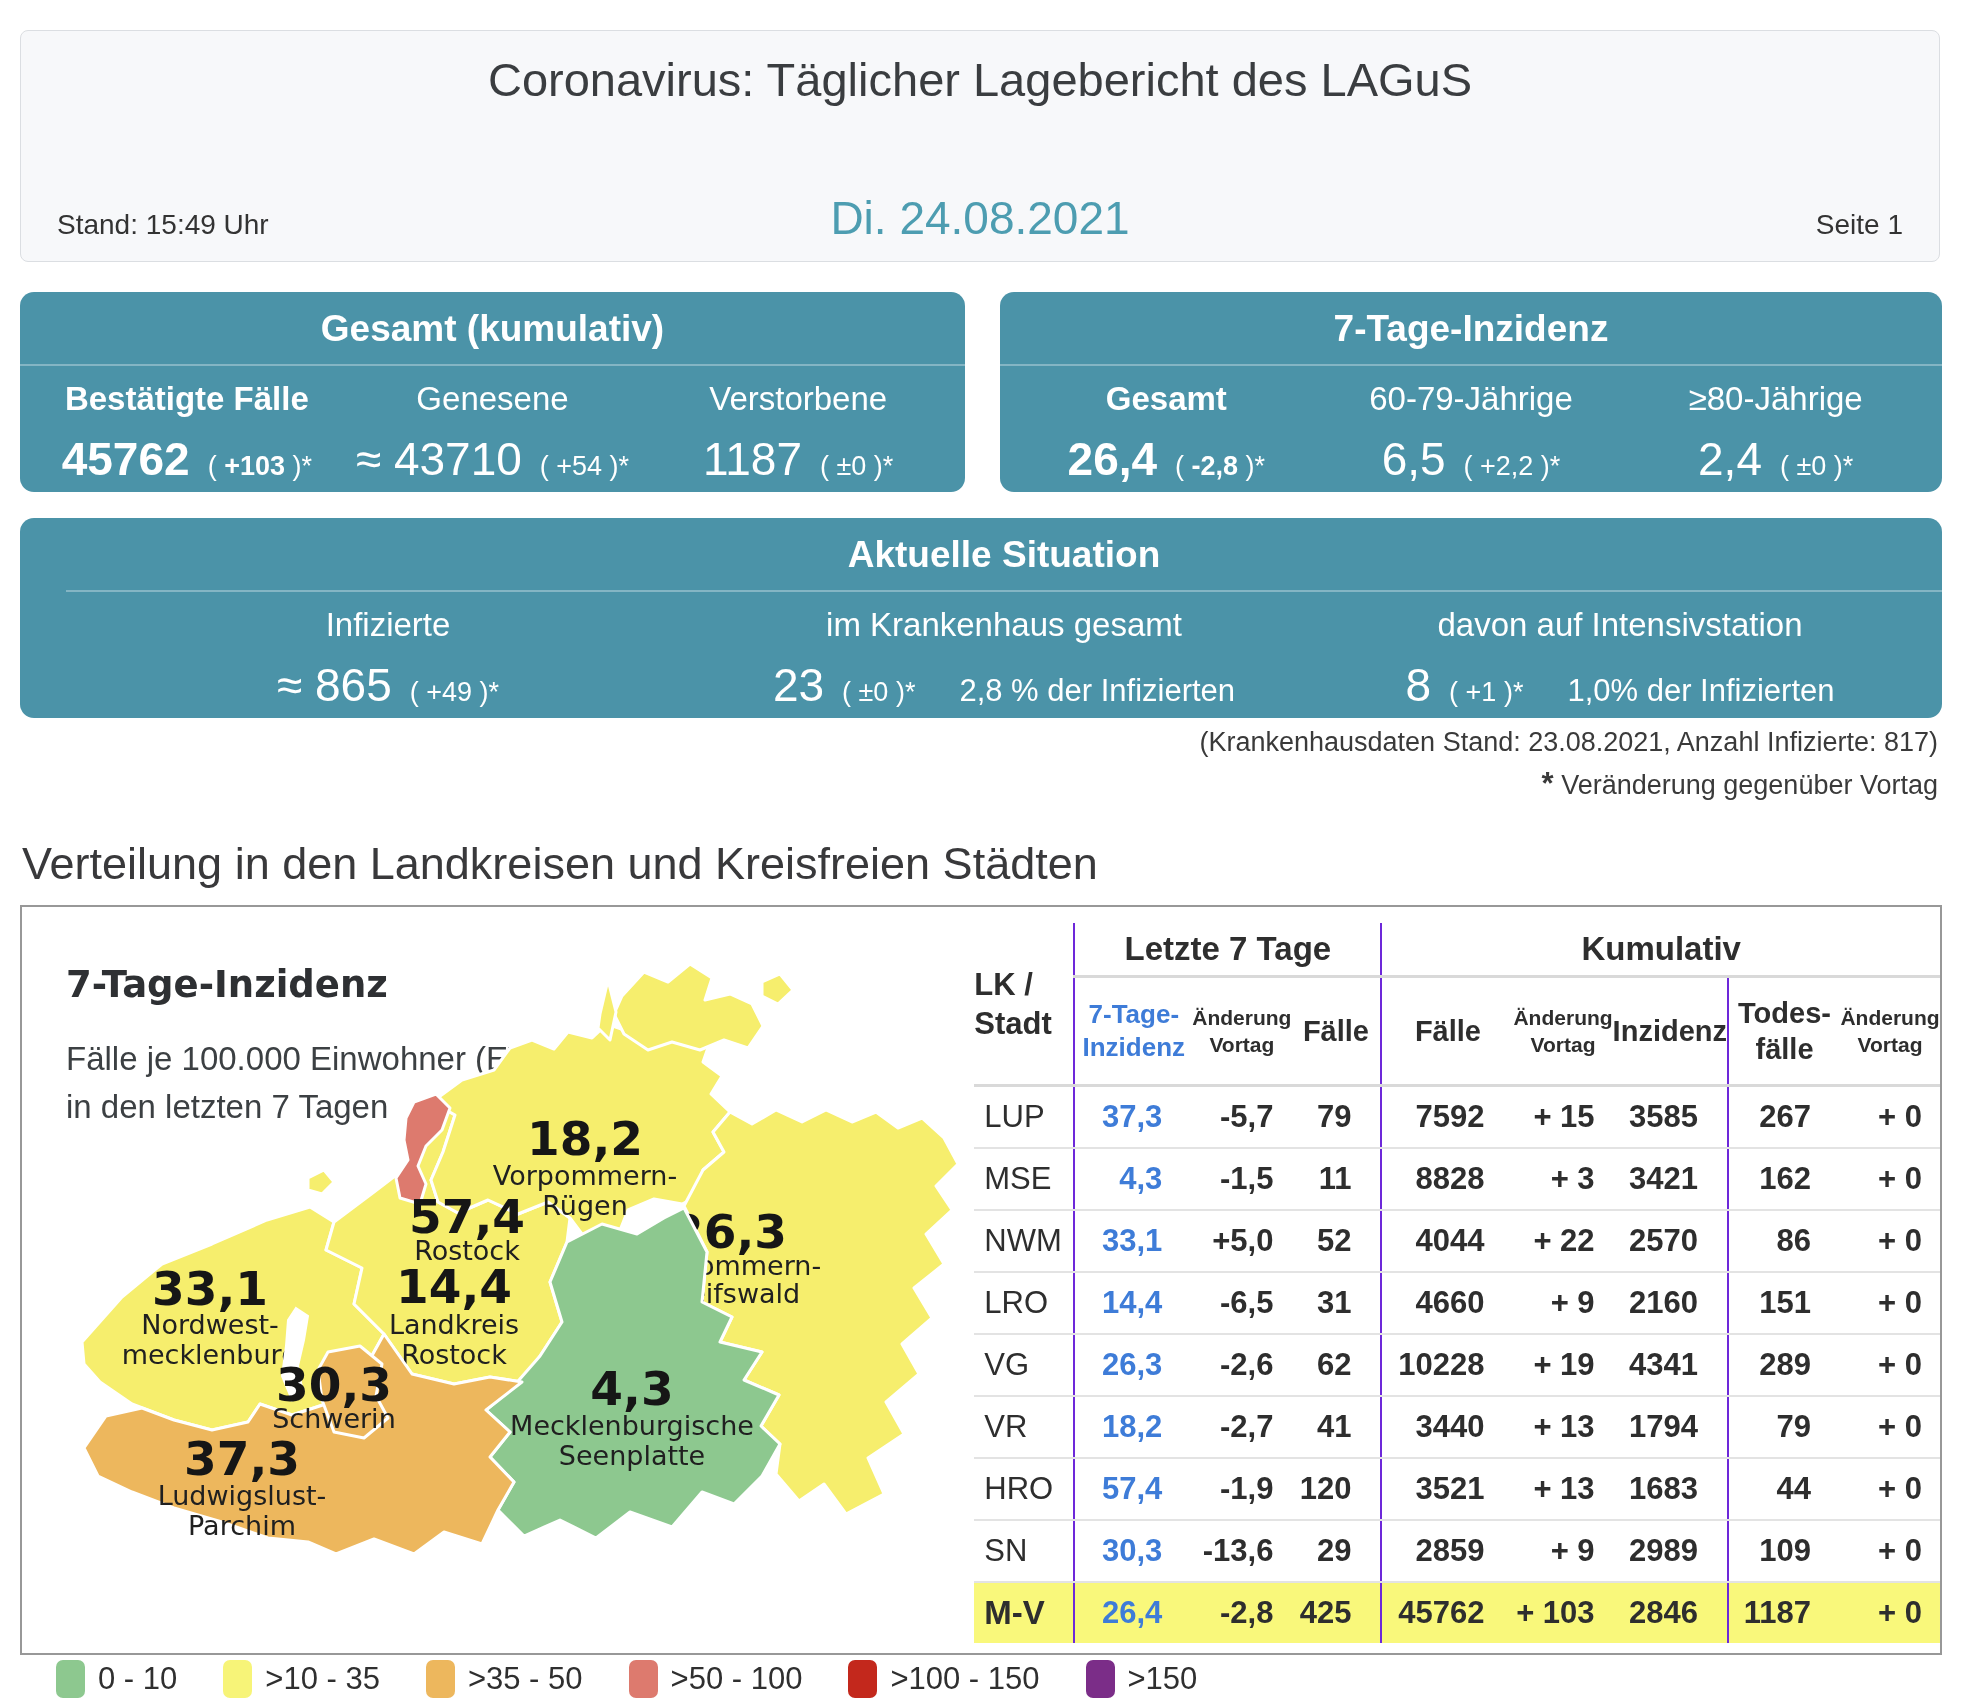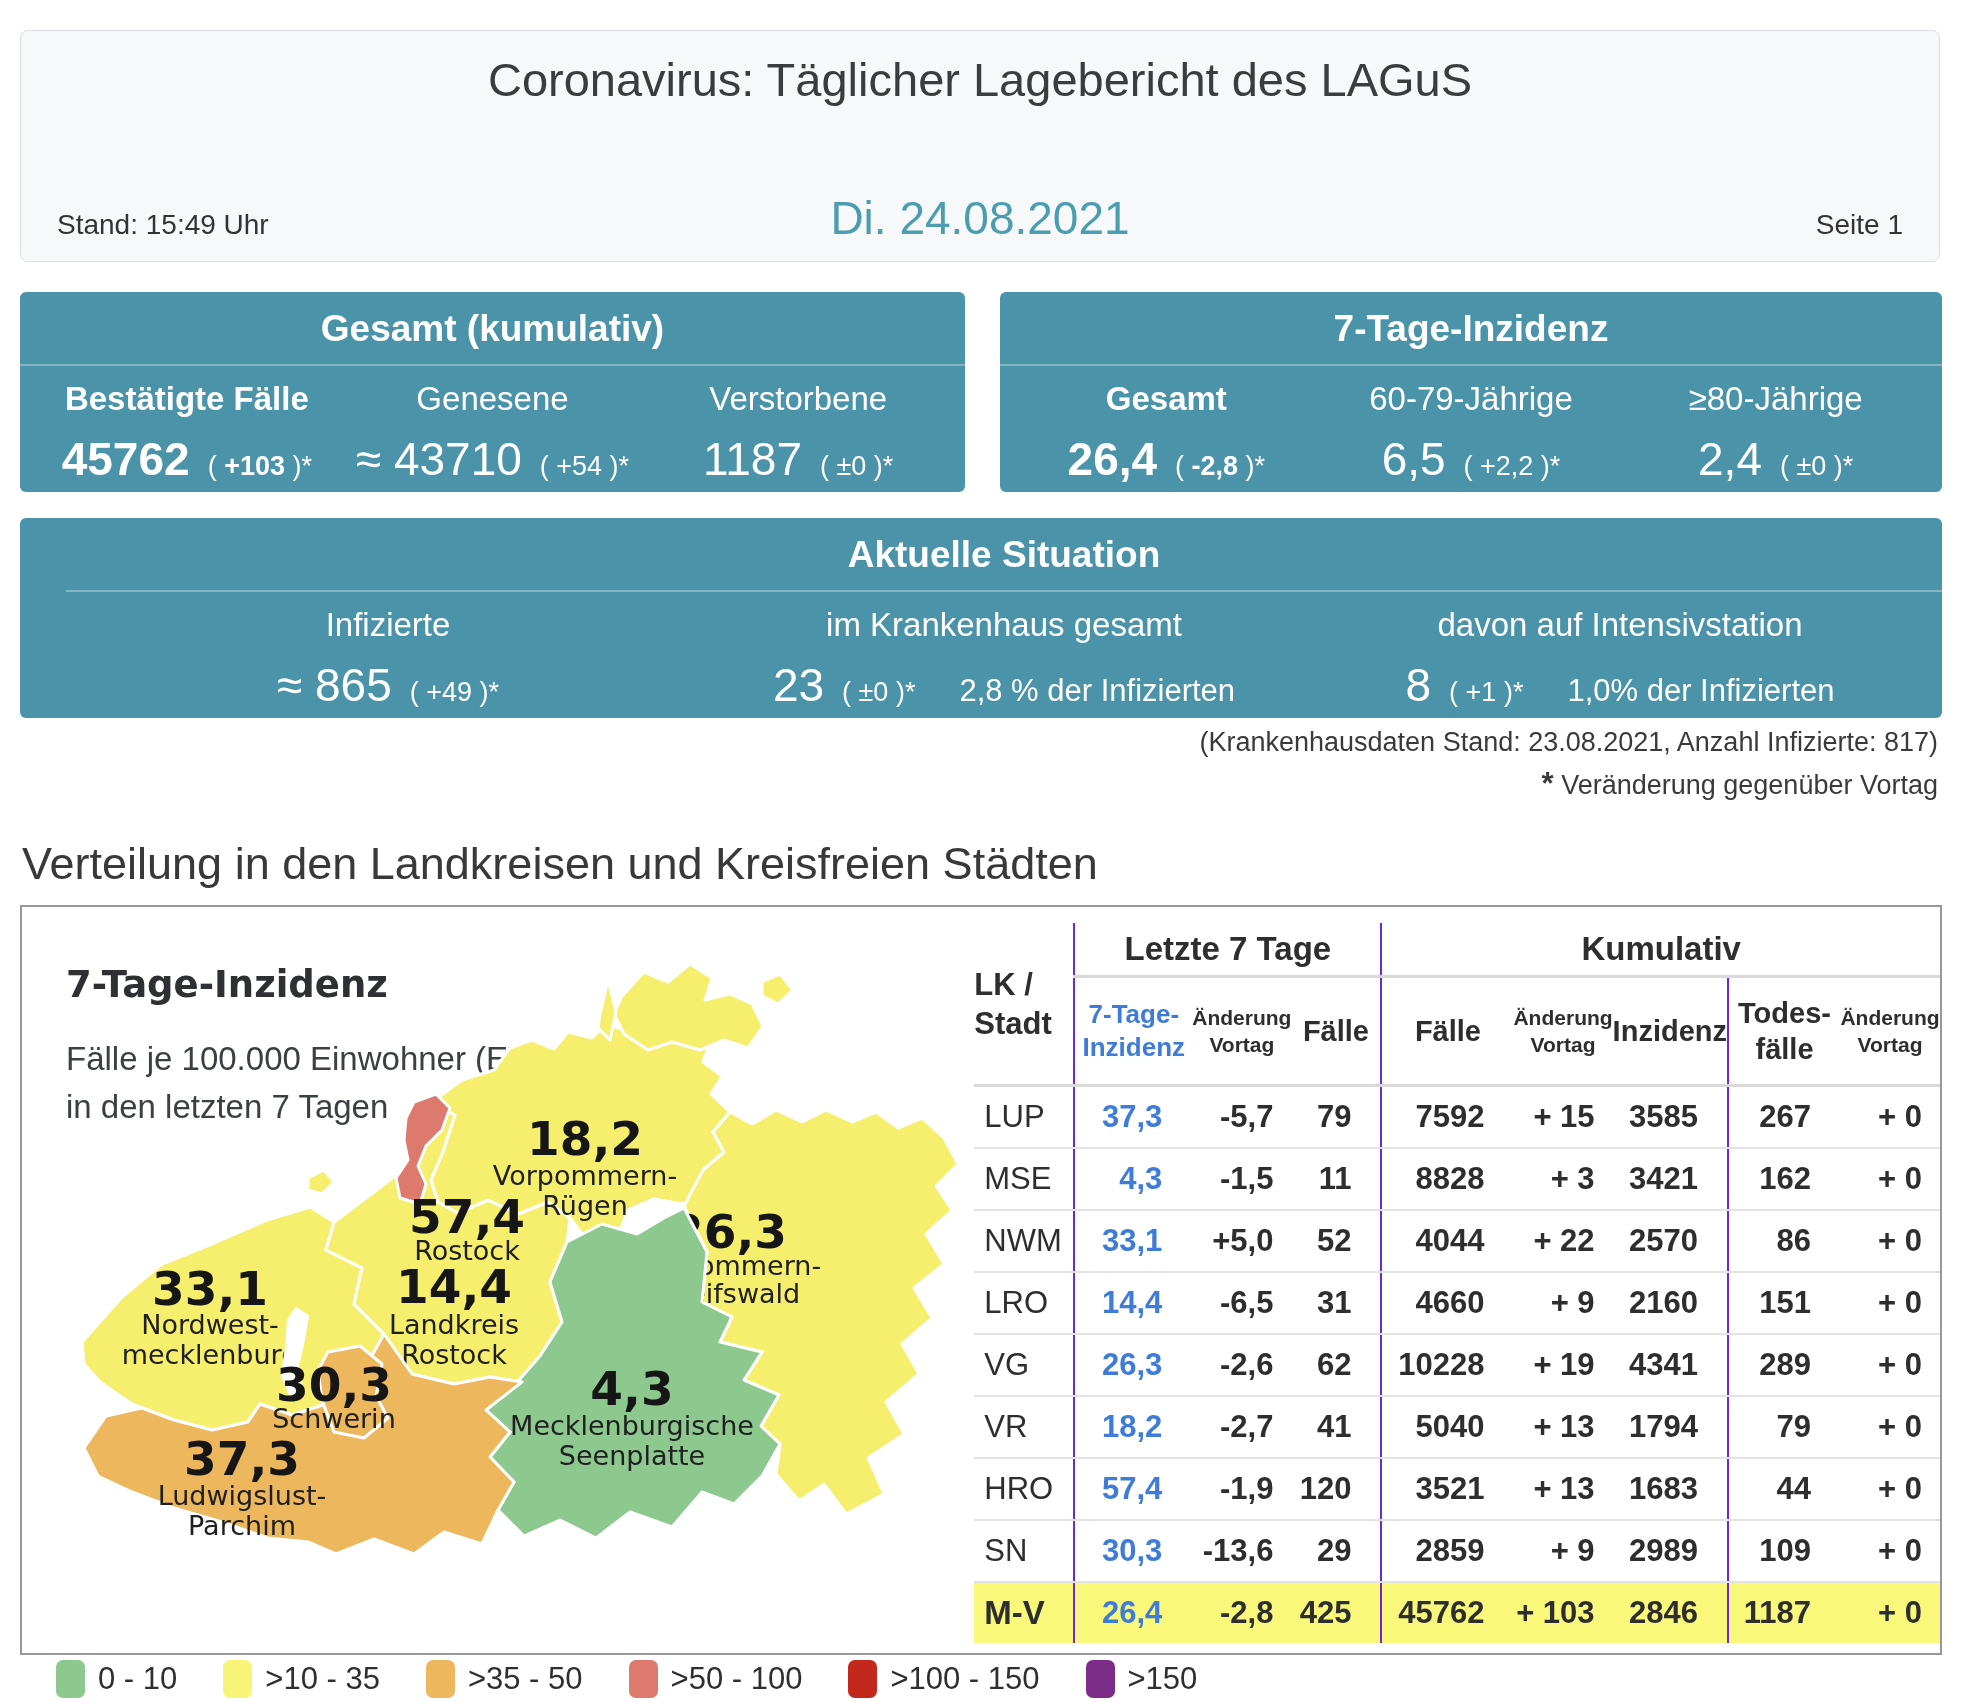--- a/index.html
+++ b/index.html
@@ -9,21 +9,21 @@
   
   .top-panel{position:absolute;left:20px;top:30px;width:1920px;height:232px;
              background:#f7f8fa;border:1px solid #dbdee2;border-radius:8px;box-sizing:border-box;}
   .tp-title{margin-top:18px;text-align:center;font-size:47px;line-height:61px;color:#3a3d40;}
   .tp-meta{position:absolute;left:0;right:0;bottom:16px;height:52px;}
   .tp-stand{position:absolute;left:36px;bottom:4px;font-size:28px;color:#333;}
   .tp-date{position:absolute;left:0;right:0;text-align:center;bottom:0;font-size:46px;color:var(--date-teal,#4d9db1);}
   .tp-seite{position:absolute;right:36px;bottom:4px;font-size:28px;color:#333;}
 
   
-  .tealbox{position:absolute;background:var(--teal,#4b93a8);border-radius:6px;color:#fff;box-sizing:border-box;}
+  .tealbox{position:absolute;background:var(--teal,#4b93a8);border-radius:14px;color:#fff;box-sizing:border-box;}
   .box-gesamt{left:20px;top:292px;width:945px;height:200px;}
   .box-inzidenz{left:1000px;top:292px;width:942px;height:200px;}
   .box-aktuell{left:20px;top:518px;width:1922px;height:200px;padding-left:46px;}
   .tb-title{height:72px;line-height:74px;text-align:center;font-size:37px;font-weight:700;
             border-bottom:2px solid rgba(255,255,255,.32);}
   .tb-body{display:flex;padding:14px 14px 0;justify-content:space-between;}
   .tb-item{flex:1;text-align:center;}
   .tb-label{font-size:33px;}
   .tb-valrow{margin-top:14px;display:flex;justify-content:center;align-items:baseline;gap:18px;}
   .tb-value{font-size:46px;}
@@ -360,21 +360,21 @@
             <td class="chg">+ 19</td>
             <td class="num">4341</td>
             <td class="num gsep">289</td>
             <td class="chg">+ 0</td>
           </tr>
           <tr>
             <td class="code">VR</td>
             <td class="blue gsep">18,2</td>
             <td class="chg">-2,7</td>
             <td class="num">41</td>
-            <td class="num gsep">5040</td>
+            <td class="num gsep">3440</td>
             <td class="chg">+ 13</td>
             <td class="num">1794</td>
             <td class="num gsep">79</td>
             <td class="chg">+ 0</td>
           </tr>
           <tr>
             <td class="code">HRO</td>
             <td class="blue gsep">57,4</td>
             <td class="chg">-1,9</td>
             <td class="num">120</td>

